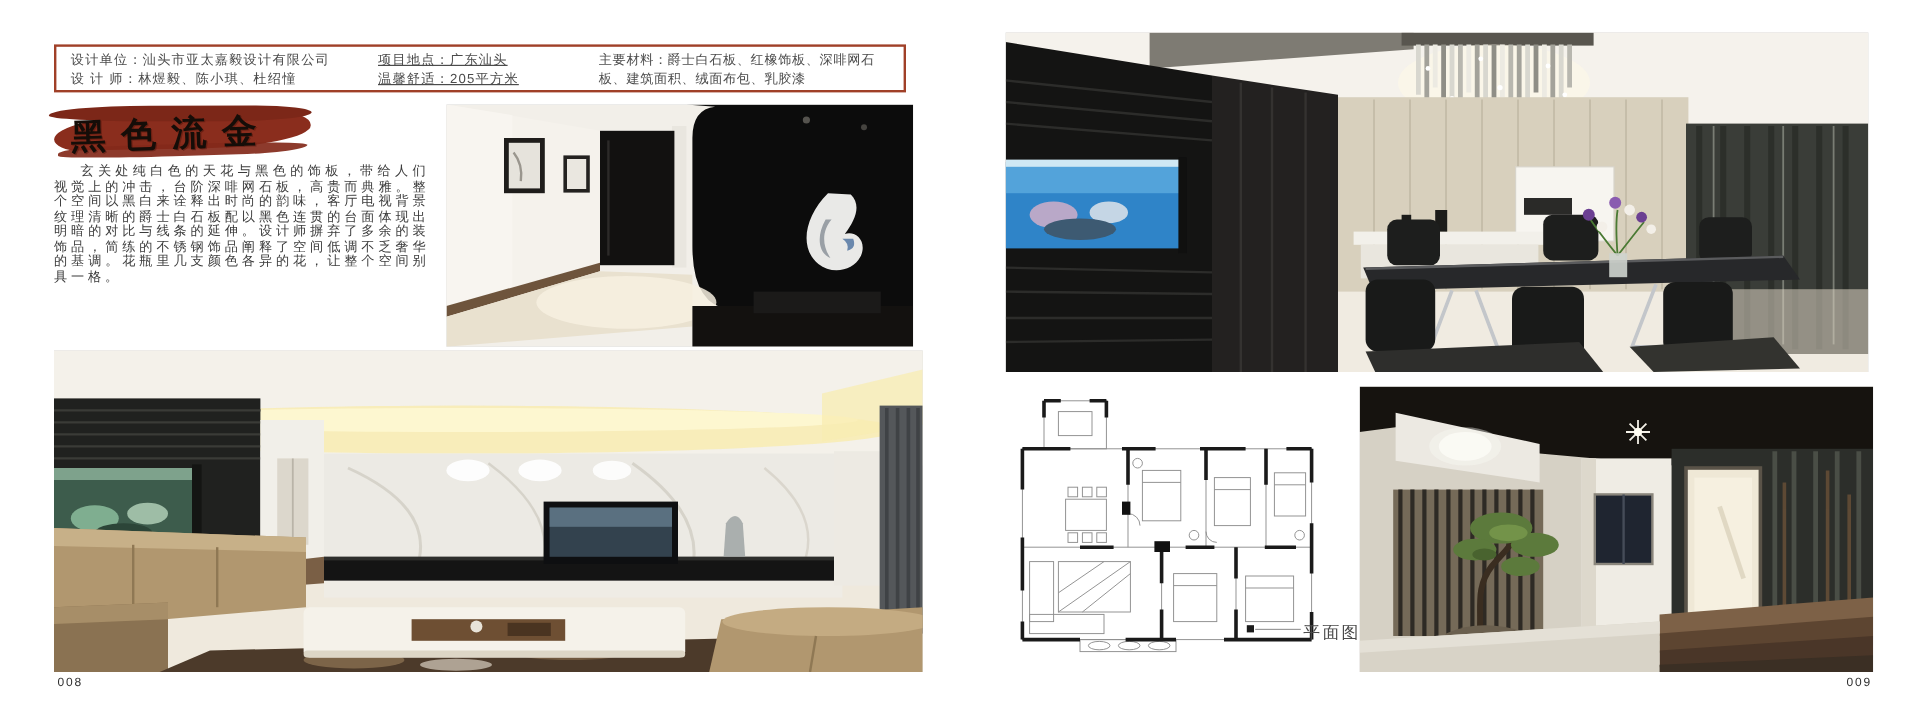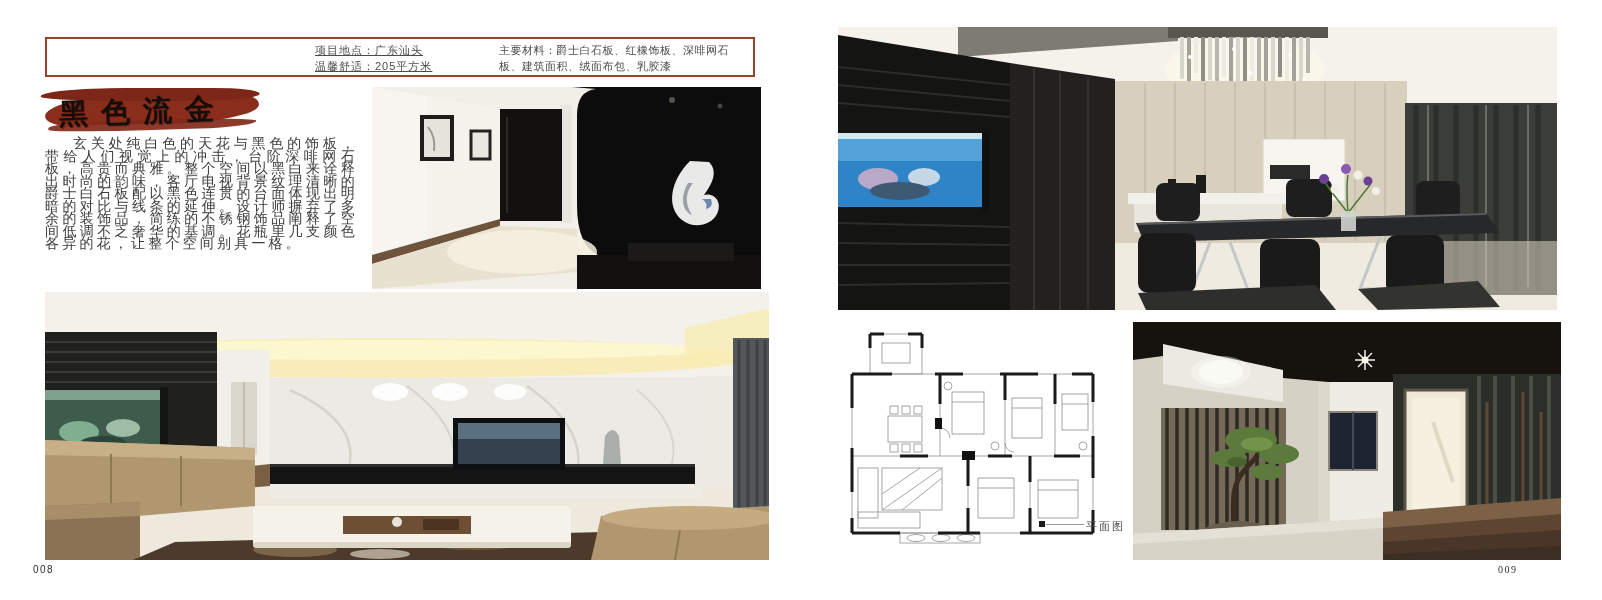--- a/index.html
+++ b/index.html
@@ -17,47 +17,51 @@
   .brush-bg{position:absolute;left:0;top:9px;width:214px;height:29px;background:#8a2d1d;
             border-radius:42% 12% 46% 10% / 68% 38% 62% 34%;transform:rotate(-1deg);}
   .brush-bg::before{content:"";position:absolute;left:-4px;top:-7px;width:219px;height:13px;background:#7c2718;
             border-radius:50% 28% 42% 52% / 80% 58% 72% 48%;transform:rotate(.9deg);}
   .brush-bg::after{content:"";position:absolute;left:3px;bottom:-6px;width:208px;height:10px;background:#83291a;
             border-radius:32% 56% 36% 60% / 70% 48% 82% 40%;transform:rotate(-.7deg);opacity:.92;}
   .brush-text{position:absolute;left:14px;top:6px;font-family:"DejaVu Serif","Liberation Serif",serif;
             font-size:29px;font-weight:bold;color:#150d08;letter-spacing:13px;transform:rotate(-2deg);
             text-shadow:1px 1px 0 rgba(70,18,8,.45);white-space:nowrap;}
   
-  .article{position:absolute;left:45px;top:137px;width:313px;font-size:14px;line-height:12.5px;
+  .article{position:absolute;left:45px;top:137px;width:313px;font-size:11px;line-height:12.5px;
            letter-spacing:3.2px;text-align:justify;color:#3c3c3c;}
   .article p{margin:0;text-indent:2em;}
   
   .photo{position:absolute;overflow:hidden;background:#ddd;}
   .photo svg{display:block;width:100%;height:100%;}
   .ph-hall{left:372px;top:87px;width:389px;height:202px;}
   .ph-living{left:45px;top:292px;width:724px;height:268px;}
   .ph-dining{left:838px;top:27px;width:719px;height:283px;}
   .ph-foyer{left:1133px;top:322px;width:428px;height:238px;}
   
   .plan{position:absolute;left:840px;top:328px;width:265px;height:218px;background:#fff;}
   .plan svg{display:block;width:100%;height:100%;}
   .plan-leader{position:absolute;left:1046px;top:524px;width:38px;border-top:1px solid #9a9a9a;}
   .plan-leader::before{content:"";position:absolute;left:-7px;top:-4px;width:6px;height:6px;background:#1b1b1b;}
-  .plan-caption{position:absolute;left:1086px;top:519px;font-size:11px;color:#4a4a4a;letter-spacing:2px;}
+  .plan-caption{position:absolute;left:1086px;top:519px;font-size:14px;color:#4a4a4a;letter-spacing:2px;}
   
   .pagenum{position:absolute;top:564px;font-size:10px;color:#2e2e2e;letter-spacing:1.5px;}
-  .pn-left{left:33px;}
-  .pn-right{left:1498px;width:62px;font-family:Liberation Serif, serif;}
+  .pn-left{left:48px;}
+  .pn-right{left:1498px;width:62px;text-align:right;}
 </style>
 </head>
 <body>
 
 <div class="spread">
 
   <div class="info-box">
+    <div class="info-col col1">
+      <div>设计单位：汕头市亚太嘉毅设计有限公司</div>
+      <div>设 计 师：林煜毅、陈小琪、杜绍憧</div>
+    </div>
     <div class="info-col col2">
       <div>项目地点：广东汕头</div>
       <div>温馨舒适：205平方米</div>
     </div>
     <div class="info-col col3">主要材料：爵士白石板、红橡饰板、深啡网石板、建筑面积、绒面布包、乳胶漆</div>
   </div>
 
   <div class="brush">
     <div class="brush-bg"></div>
     <div class="brush-text">黑色流金</div>

